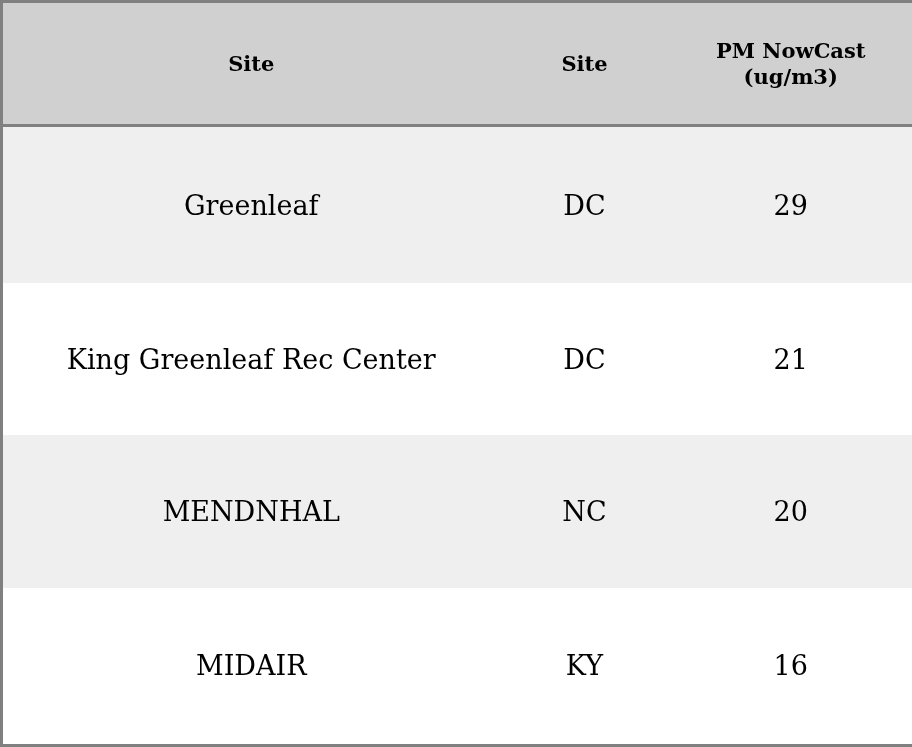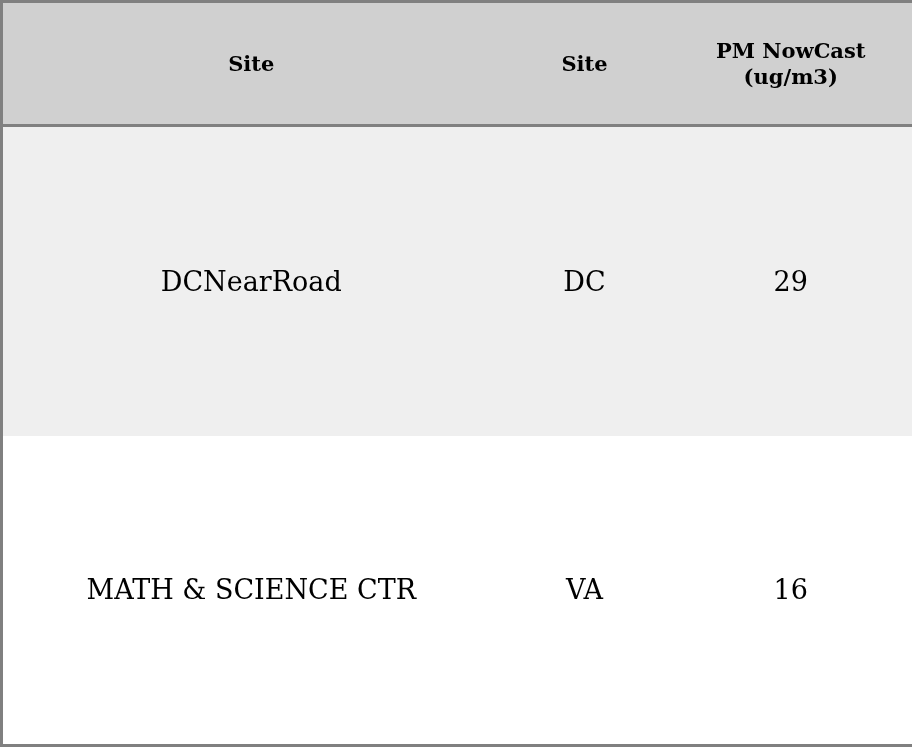--- a/index.html
+++ b/index.html
@@ -72,24 +72,34 @@
         <th>
           <div class="hwrap">Site</div>
         </th>
         <th>
           <div class="hwrap hwrap-narrow">PM NowCast (ug/m3)</div>
         </th>
       </tr>
     </thead>
     <tbody>
       <tr>
-        <td>DCNearRoad</td>
+        <td>Greenleaf</td>
         <td>DC</td>
         <td>29</td>
       </tr>
       <tr>
-        <td>MATH &amp; SCIENCE CTR</td>
-        <td>VA</td>
+        <td>King Greenleaf Rec Center</td>
+        <td>DC</td>
+        <td>21</td>
+      </tr>
+      <tr>
+        <td>MENDNHAL</td>
+        <td>NC</td>
+        <td>20</td>
+      </tr>
+      <tr>
+        <td>MIDAIR</td>
+        <td>KY</td>
         <td>16</td>
       </tr>
     </tbody>
   </table>
 </div>
 
 </body></html>

